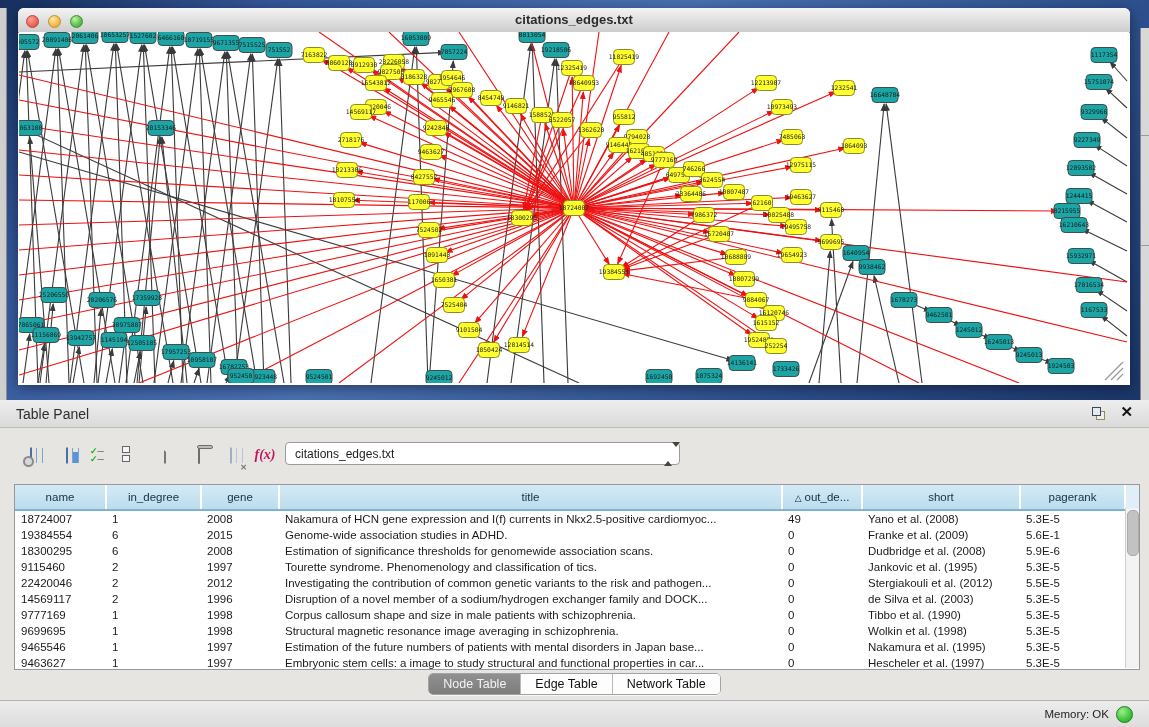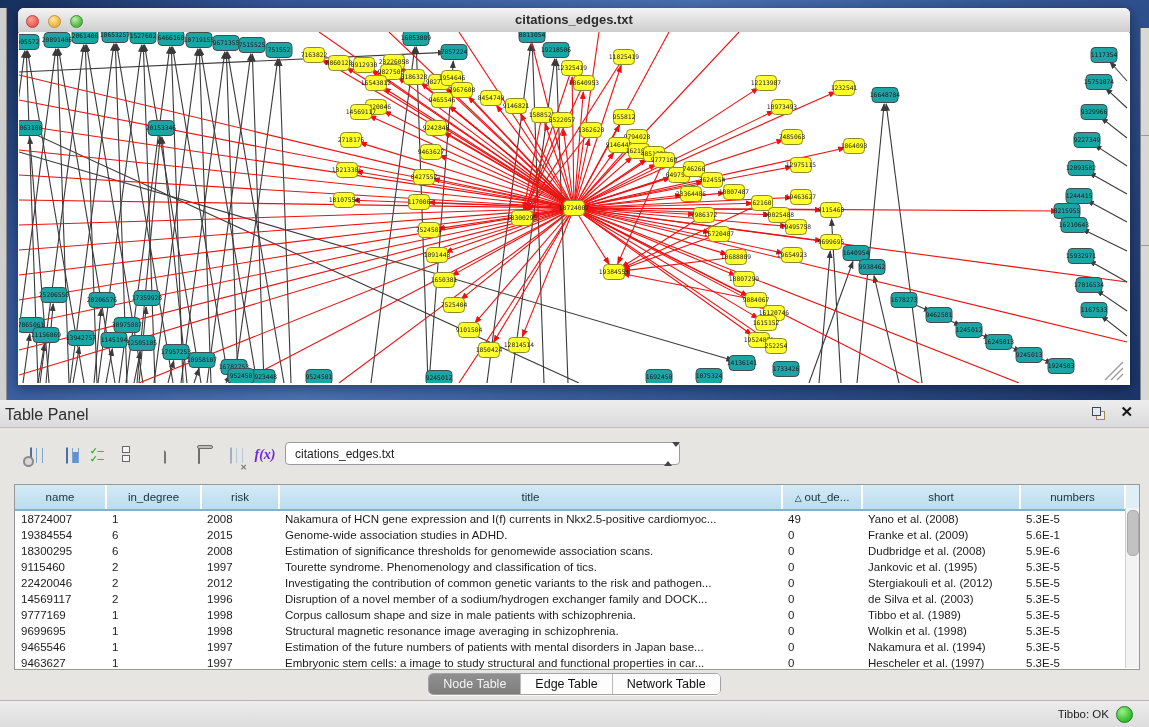--- a/index.html
+++ b/index.html
@@ -19,21 +19,21 @@
   .light.red{background:radial-gradient(circle at 35% 30%,#ff9d94,#ee6a5f 55%,#d0493c);border:1px solid #b8423a;}
   .light.yellow{background:radial-gradient(circle at 35% 30%,#ffe7a8,#f5bd4f 55%,#dd9f2e);border:1px solid #c08f2f;}
   .light.green{background:radial-gradient(circle at 35% 30%,#c2f0a9,#61c354 55%,#3fa232);border:1px solid #3f8f33;}
   .win-title{position:absolute;left:0;top:4px;width:100%;text-align:center;font-size:13px;color:#2b2b2b;font-weight:bold;}
   .canvas{position:absolute;left:1px;top:24px;width:1110px;height:351px;background:#fff;overflow:hidden;}
   .canvas svg{display:block}
   
   .table-panel{position:absolute;left:0;top:400px;width:1149px;height:300px;background:#e7e5e2;}
   .tp-header{position:absolute;left:0;top:0;width:100%;height:27px;
     background:linear-gradient(#eeeeee,#dadada);border-bottom:1px solid #bdbdbd;}
-  .tp-title{position:absolute;left:5px;top:6px;font-size:16px;color:#2e2e2e;}
+  .tp-title{position:absolute;left:16px;top:6px;font-size:14px;color:#2e2e2e;}
   .float-icon{position:absolute;right:44px;top:7px;width:13px;height:13px;cursor:pointer;}
   .float-icon .sq1{position:absolute;left:0;top:0;width:7px;height:7px;border:1px solid #37475f;background:#e9e9e9;}
   .float-icon .sq2{position:absolute;right:0;bottom:0;width:7px;height:7px;border:1px solid #9a8a55;background:#efefef;}
   .close-icon{position:absolute;right:16px;top:3px;font-size:15px;font-weight:bold;color:#141414;cursor:pointer;}
   .toolbar{position:absolute;left:0;top:27px;width:100%;height:56px;}
   .tbtn{position:absolute;top:14px;width:26px;height:28px;border:none;background:transparent;padding:0;cursor:pointer;}
   .g-table{position:relative;width:19px;height:15px;margin:0 auto;border:1px solid #4a6fa0;border-radius:2px;
     background:linear-gradient(#bcd6f0,#9cc0e8 28%,#fff 28%),#fff;
     background-size:100% 100%;}
   .g-table:before{content:"";position:absolute;left:5px;top:0;width:1px;height:100%;background:#7ea4cc;box-shadow:6px 0 #7ea4cc;}
@@ -47,21 +47,21 @@
   .g-rows{width:8px;height:16px;margin:0 auto;}
   .g-rows div{width:6px;height:5px;border:1px solid #666;margin-bottom:2px;background:#f5f5f5;}
   .g-doc{position:relative;width:13px;height:16px;margin:0 auto;background:#fff;border:1px solid #777;border-radius:1px;}
   .g-doc:after{content:"";position:absolute;right:-1px;top:-1px;border-style:solid;border-width:0 5px 5px 0;
     border-color:transparent #e7e5e2 transparent transparent;}
   .g-trash{position:relative;width:12px;height:14px;margin:0 auto;border-radius:2px 2px 3px 3px;
     background:linear-gradient(90deg,#9a9a96,#e8e8e4 30%,#8f8f8b 60%,#d8d8d4);border:1px solid #6e6e6a;}
   .g-trash:before{content:"";position:absolute;left:-2px;top:-3px;width:14px;height:2px;background:#bdbdb9;border:1px solid #6e6e6a;border-radius:2px;}
   .g-dis{opacity:.45;}
   .g-x{position:absolute;right:-3px;bottom:-3px;font-size:8px;color:#777;font-weight:bold;}
-  .g-fx{font-family:"Liberation Serif",serif;font-style:italic;font-size:14px;color:#6d28d9;font-weight:bold;}
+  .g-fx{font-family:"Liberation Serif",serif;font-style:italic;font-size:14px;color:#be185d;font-weight:bold;}
   .net-select{position:absolute;left:285px;top:15px;width:395px;height:23px;background:#fff;
     border:1px solid #9b9b9b;border-radius:4px;font-size:12px;color:#1d1d1d;text-align:left;padding:0 22px 0 9px;cursor:pointer;}
   .net-select .arrows{position:absolute;right:7px;top:4px;width:8px;height:14px;}
   .net-select .up{width:0;height:0;border-left:4px solid transparent;border-right:4px solid transparent;border-bottom:5px solid #444;margin-bottom:3px;}
   .net-select .dn{width:0;height:0;border-left:4px solid transparent;border-right:4px solid transparent;border-top:5px solid #444;}
   .tablebox{position:absolute;left:14px;top:84px;width:1124px;height:184px;background:#fff;border:1px solid #989898;}
   table.dt{border-collapse:collapse;table-layout:fixed;width:1110px;font-size:11.5px;color:#1b1b1b;}
   table.dt th{height:22px;background:linear-gradient(#d3eaf6,#bcdcee);border-right:2px solid #fff;border-bottom:2px solid #7fb2cf;
     font-weight:normal;font-size:11.5px;color:#15303f;text-align:center;overflow:hidden;white-space:nowrap;}
   table.dt td{height:16px;padding:0 4px 0 6px;overflow:hidden;white-space:nowrap;text-overflow:clip;}
@@ -867,25 +867,25 @@
           <col style="width:78px">
           <col style="width:503px">
           <col style="width:80px">
           <col style="width:158px">
           <col style="width:105px">
         </colgroup>
         <tbody>
           <tr>
             <th>name</th>
             <th>in_degree</th>
-            <th>risk</th>
+            <th>gene</th>
             <th>title</th>
             <th><span class="sort-tri">△</span>out_de...</th>
             <th>short</th>
-            <th>numbers</th>
+            <th>pagerank</th>
           </tr>
           <tr>
             <td>18724007</td>
             <td>1</td>
             <td>2008</td>
             <td>Nakamura of HCN gene expression and I(f) currents in Nkx2.5-positive cardiomyoc...</td>
             <td>49</td>
             <td>Yano et al. (2008)</td>
             <td>5.3E-5</td>
           </tr>
@@ -933,39 +933,39 @@
             <td>0</td>
             <td>de Silva et al. (2003)</td>
             <td>5.3E-5</td>
           </tr>
           <tr>
             <td>9777169</td>
             <td>1</td>
             <td>1998</td>
             <td>Corpus callosum shape and size in male patients with schizophrenia.</td>
             <td>0</td>
-            <td>Tibbo et al. (1989)</td>
+            <td>Tibbo et al. (1990)</td>
             <td>5.3E-5</td>
           </tr>
           <tr>
             <td>9699695</td>
             <td>1</td>
             <td>1998</td>
             <td>Structural magnetic resonance image averaging in schizophrenia.</td>
             <td>0</td>
             <td>Wolkin et al. (1998)</td>
             <td>5.3E-5</td>
           </tr>
           <tr>
             <td>9465546</td>
             <td>1</td>
             <td>1997</td>
             <td>Estimation of the future numbers of patients with mental disorders in Japan base...</td>
             <td>0</td>
-            <td>Nakamura et al. (1994)</td>
+            <td>Nakamura et al. (1995)</td>
             <td>5.3E-5</td>
           </tr>
           <tr>
             <td>9463627</td>
             <td>1</td>
             <td>1997</td>
             <td>Embryonic stem cells: a image to study structural and functional properties in car...</td>
             <td>0</td>
             <td>Hescheler et al. (1997)</td>
             <td>5.3E-5</td>
@@ -980,15 +980,15 @@
   <div class="tabs">
     <span class="seg" id="segtabs">
         <button class="active">Node Table</button>
         <button class="">Edge Table</button>
         <button class="">Network Table</button>
       </span>
   </div>
 </div>
 
 <div class="statusbar">
-  <span class="mem-label">Tibbo: OK</span>
+  <span class="mem-label">Memory: OK</span>
   <span class="mem-dot"></span>
 </div>
 
 </body></html>

